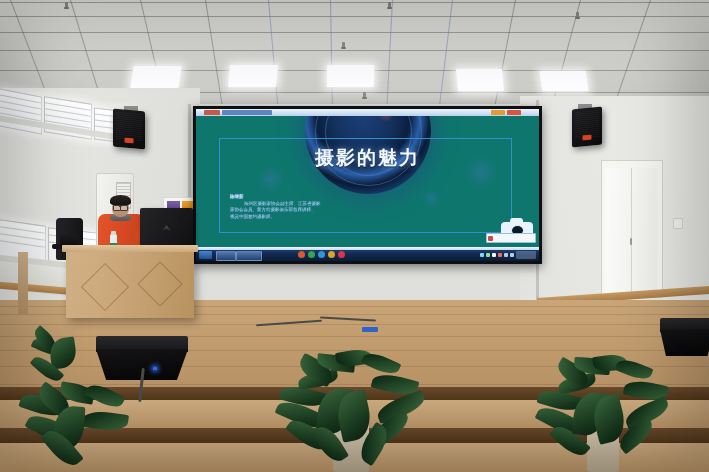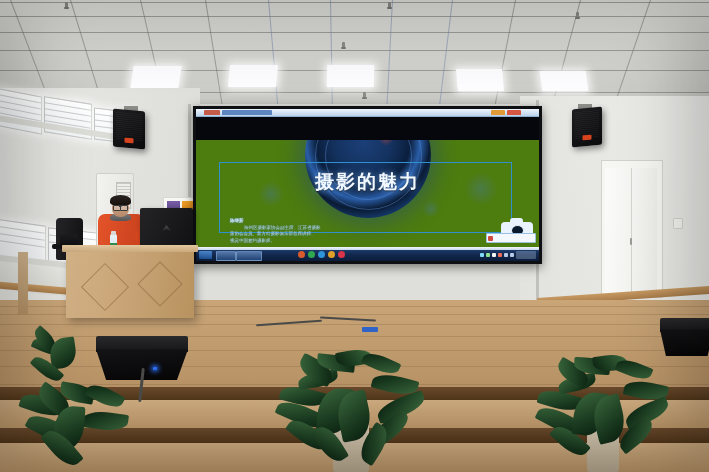--- a/index.html
+++ b/index.html
@@ -31,21 +31,21 @@
   .blind{position:absolute;left:0;width:100%;height:1px;background:rgba(160,165,168,.55);}
   .sill{position:absolute;background:#dcdcd7;}
 
   
   .screen-frame{position:absolute;left:193px;top:106px;width:343px;height:152px;
     background:#15171c;border:3px solid #0d0f13;box-shadow:0 3px 10px rgba(0,0,0,.5);}
   .screen{position:absolute;left:0;top:0;right:0;bottom:0;background:#05070c;overflow:hidden;}
   .titlebar{position:absolute;left:0;top:0;width:100%;height:7px;
     background:linear-gradient(#eef4fb,#cfe0f2 60%,#b9d2ea);border-bottom:1px solid #8fb0d0;}
   .tb-tab{position:absolute;top:1px;height:5px;border-radius:1px 1px 0 0;}
-  .slide{position:absolute;left:0;top:7px;right:0;bottom:14px;background:#4d7c0f;overflow:hidden;margin-top:24px;}
+  .slide{position:absolute;left:0;top:7px;right:0;bottom:14px;background:#0f766e;overflow:hidden;}
   .lens{position:absolute;left:50%;top:-48px;transform:translateX(-50%);
     width:126px;height:126px;border-radius:50%;
     background:radial-gradient(circle at 46% 40%,#1b3f78 0%,#14325f 28%,#0b1f3e 46%,#2a5ea8 56%,#0a1b34 66%,#153a6d 76%,#071225 90%);
     box-shadow:0 0 22px 6px rgba(30,70,130,.45);}
   .lens-in{position:absolute;left:22%;top:20%;width:56%;height:56%;border-radius:50%;
     background:radial-gradient(circle at 40% 34%,#3a6fb5,#0c2palette 0%,#081b35 70%,#030a16 100%);}
   .lens-r{position:absolute;border-radius:50%;border:1px solid rgba(90,140,210,.45);}
   .lens-flare{position:absolute;left:58%;top:30%;width:16px;height:16px;border-radius:50%;
     background:radial-gradient(circle,rgba(190,70,70,.55),rgba(120,30,40,0) 70%);}
   .bokeh{position:absolute;border-radius:50%;background:radial-gradient(circle,rgba(70,120,200,.3),rgba(20,40,90,0) 70%);}

